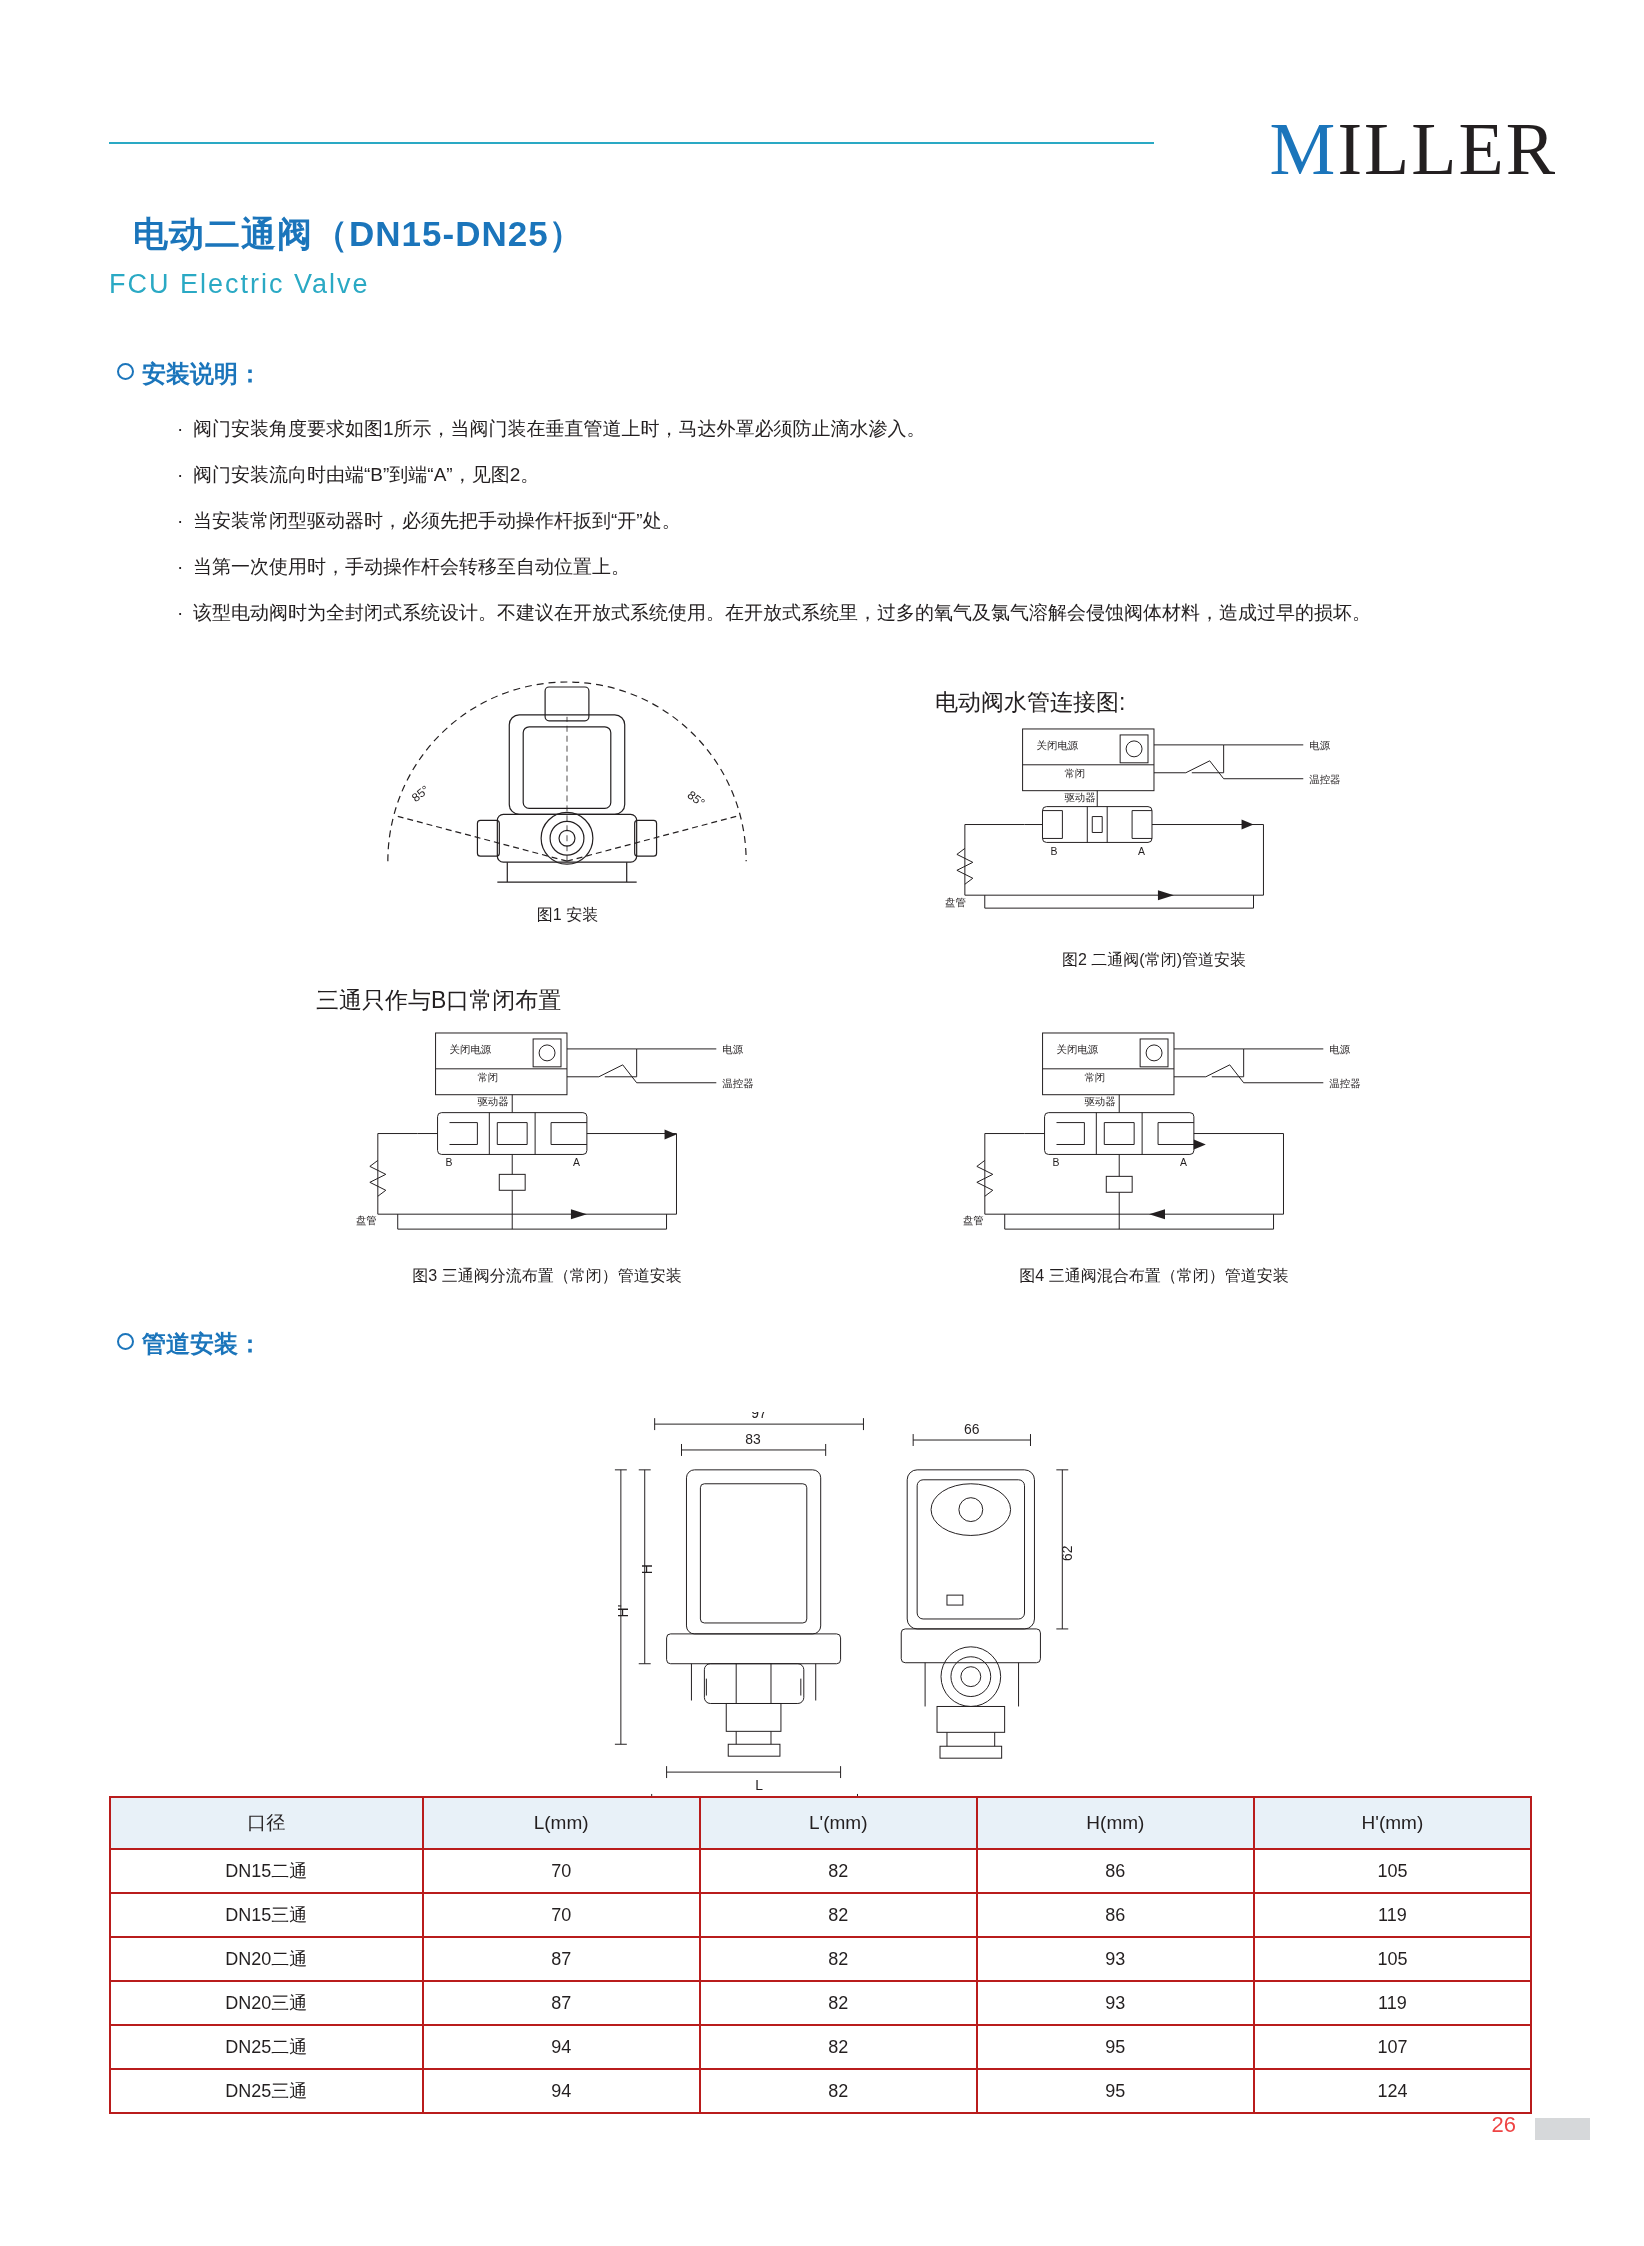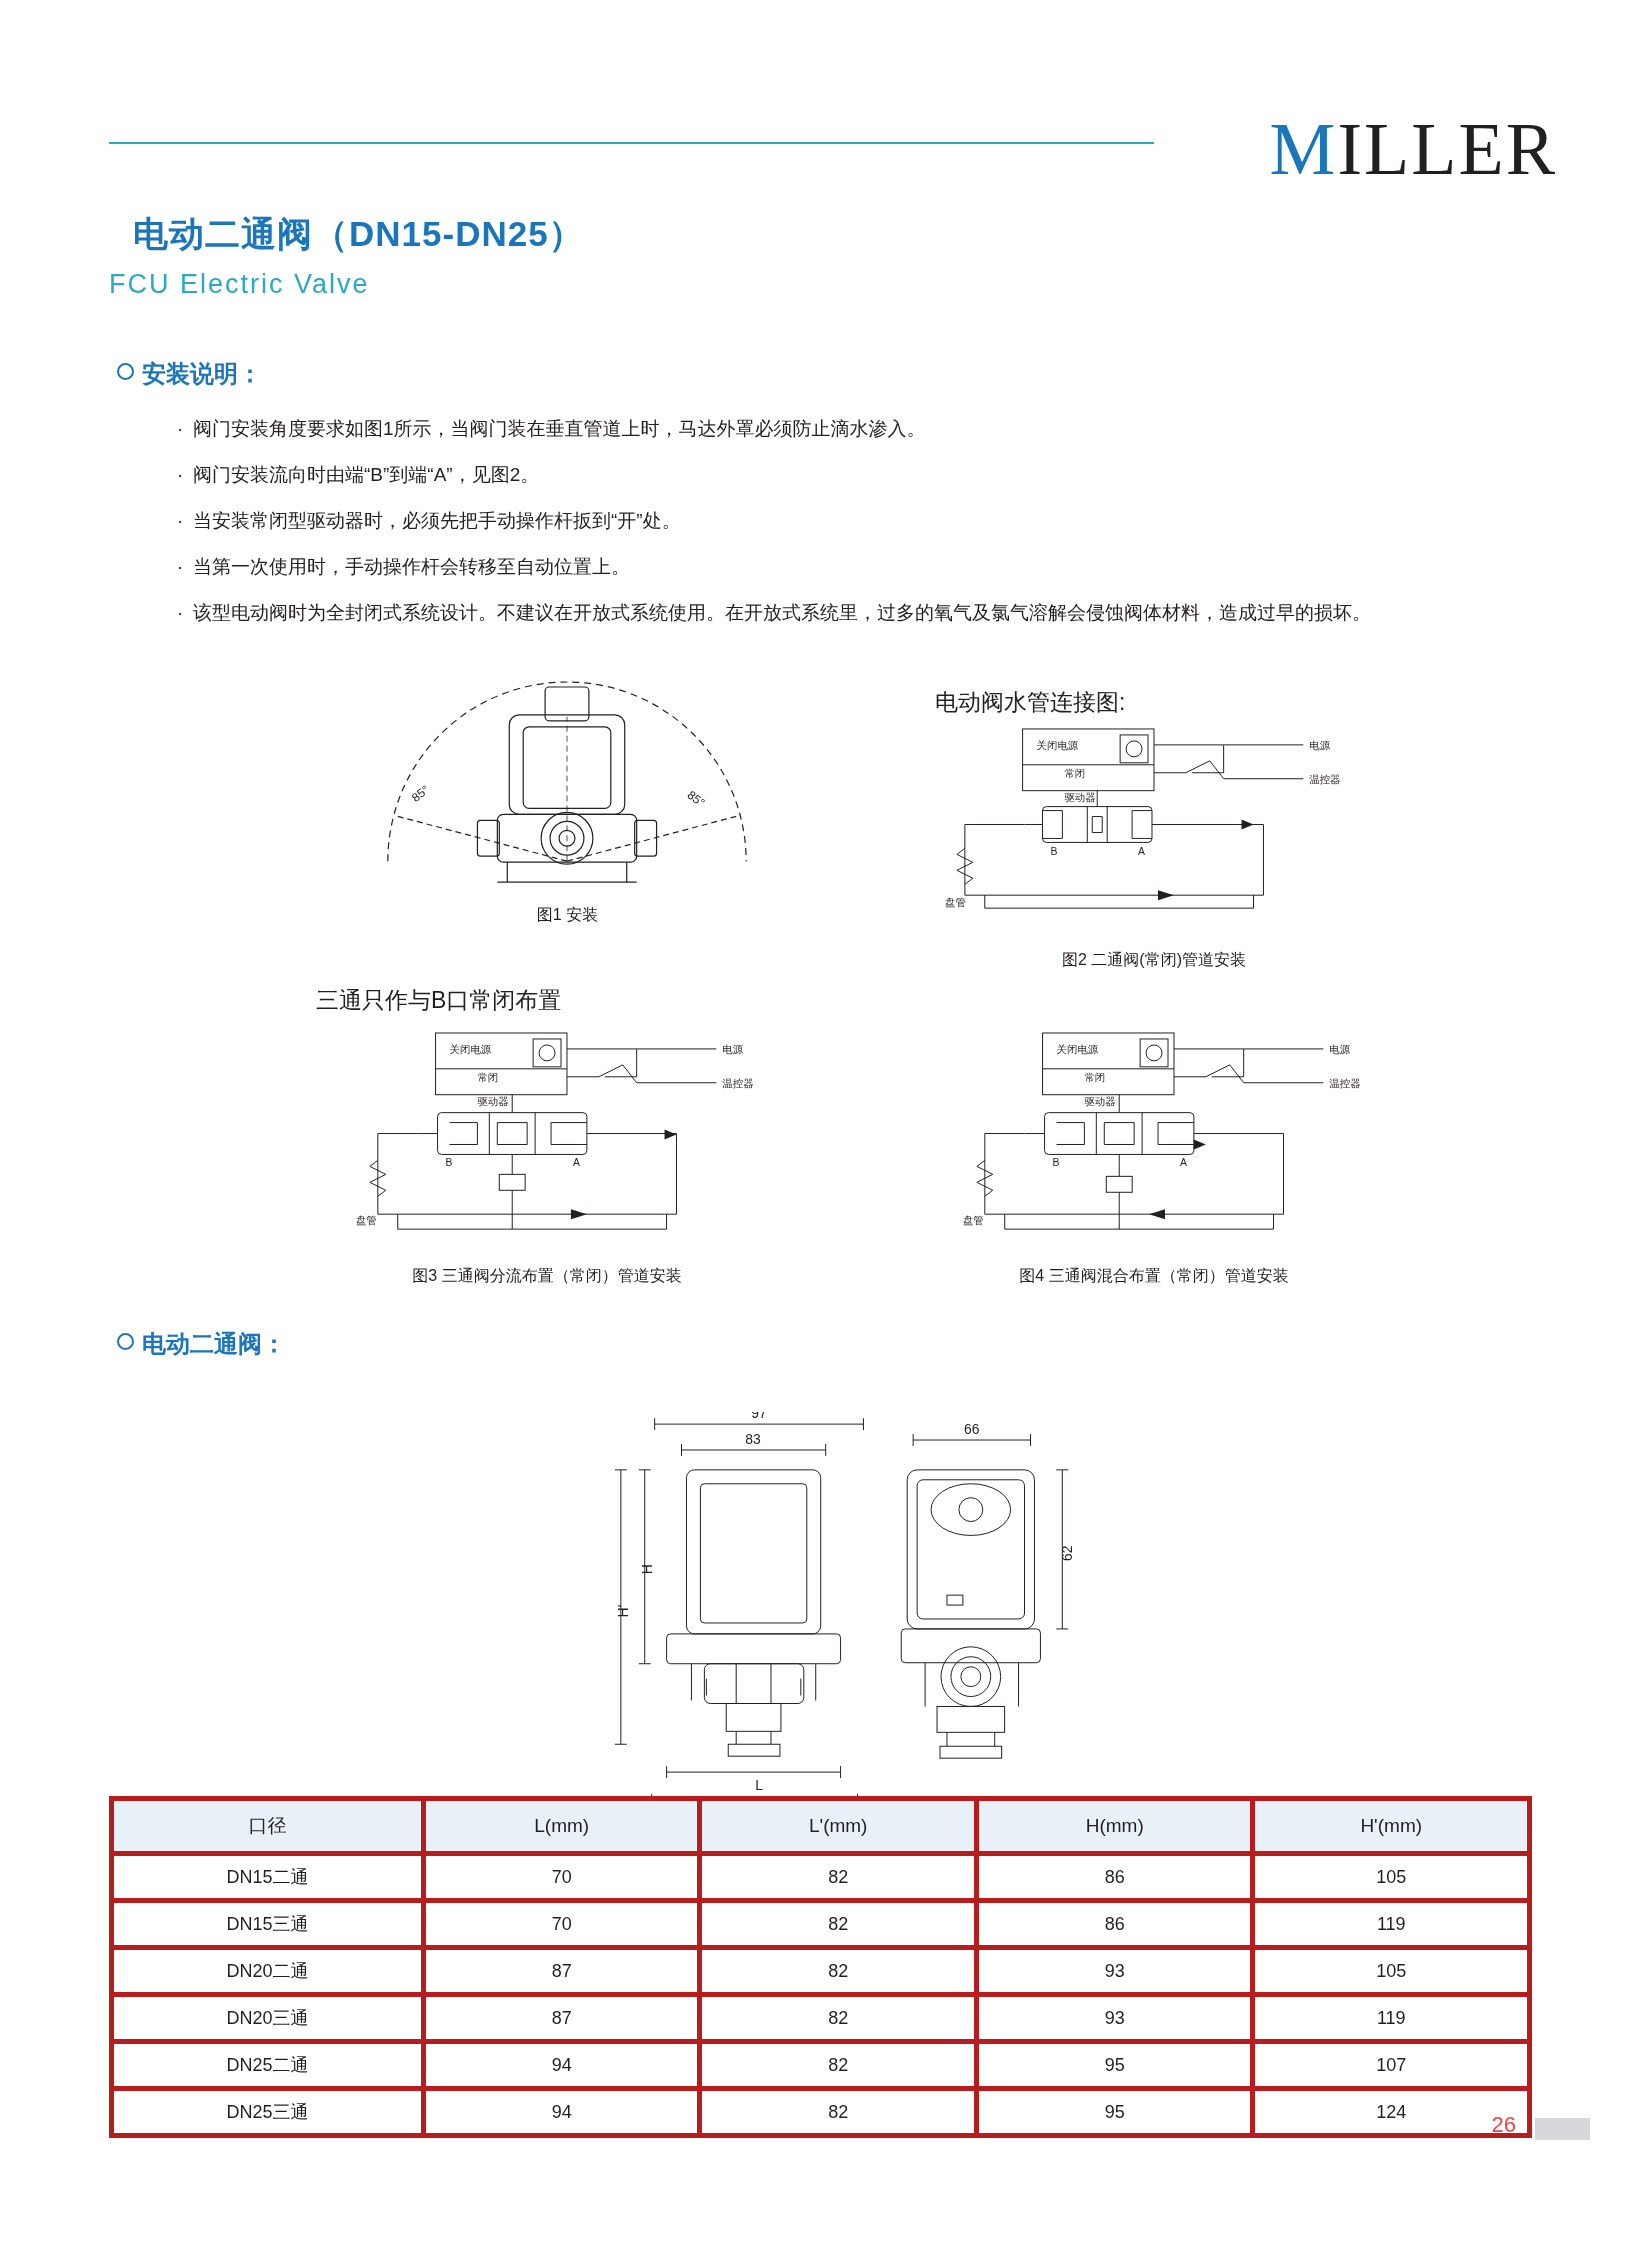--- a/index.html
+++ b/index.html
@@ -128,21 +128,21 @@
     left: 109px;
     top: 1796px;
     width: 1423px;
   }
   table.spec {
     border-collapse: collapse;
     width: 100%;
     font-size: 18px;
   }
   table.spec th, table.spec td {
-    border: 5px solid #b91c1c;
+    border: 2px solid #b91c1c;
     height: 40px;
     text-align: center;
     font-weight: normal;
     color: #231f20;
   }
   table.spec thead th {
     background: #e8f1f8;
     height: 48px;
     font-size: 19px;
   }
@@ -366,21 +366,21 @@
         <text x="386" y="62">温控器</text>
         <text x="18" y="200">盘管</text>
         <text x="108" y="142">B</text>
         <text x="236" y="142">A</text>
       </g>
     </svg>
   </div>
   <div class="fig-caption" style="left:935px; top:1266px; width:438px;">图4 三通阀混合布置（常闭）管道安装</div>
 
   <div class="sec-head" id="sec-dims">
-    <span class="ring"></span><span>电动二通阀：</span>
+    <span class="ring"></span><span>管道安装：</span>
   </div>
 
   <div class="dg" style="left:597px; top:1368px;margin-top:44px;">
     <svg width="517" height="408" viewBox="0 0 520 410">
       <g fill="none" stroke="#231f20" stroke-width="1">
 
         <rect x="90" y="58" width="135" height="165" rx="8"></rect>
         <rect x="104" y="72" width="107" height="140" rx="4"></rect>
         <rect x="70" y="223" width="175" height="30" rx="4"></rect>
         <path d="M95,253 L95,290 M220,253 L220,290"></path>

